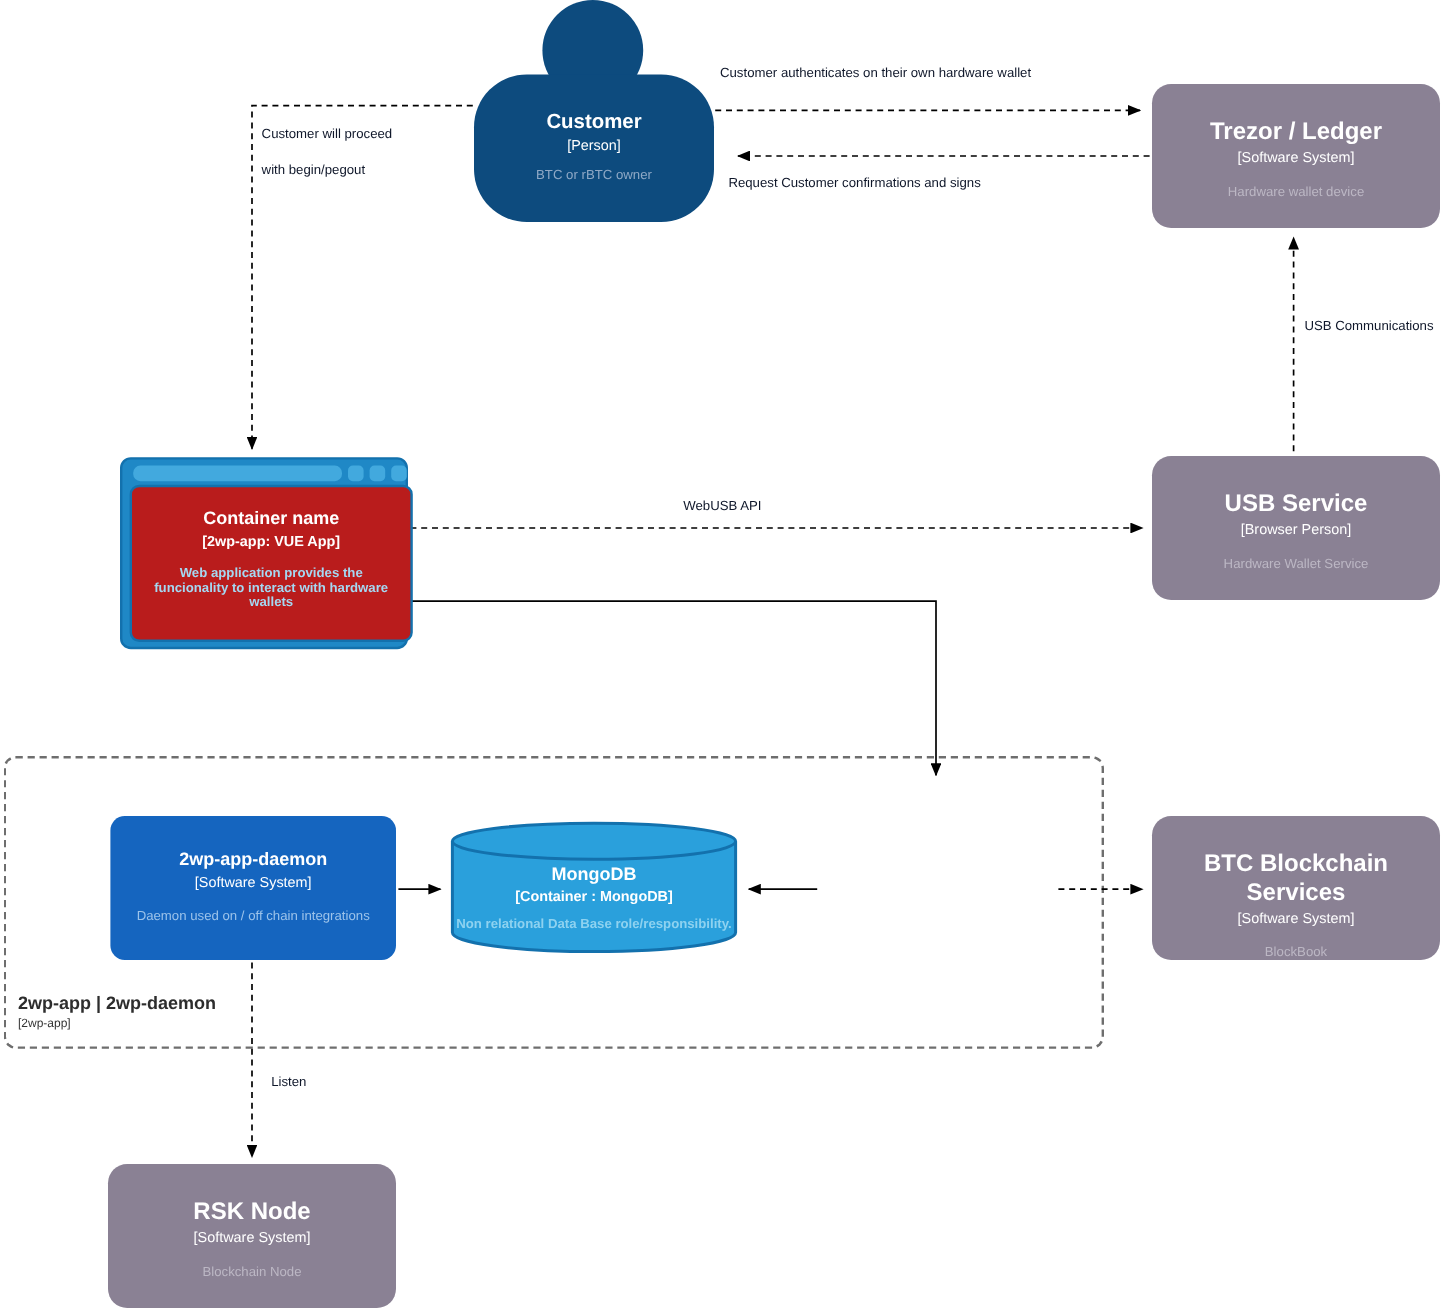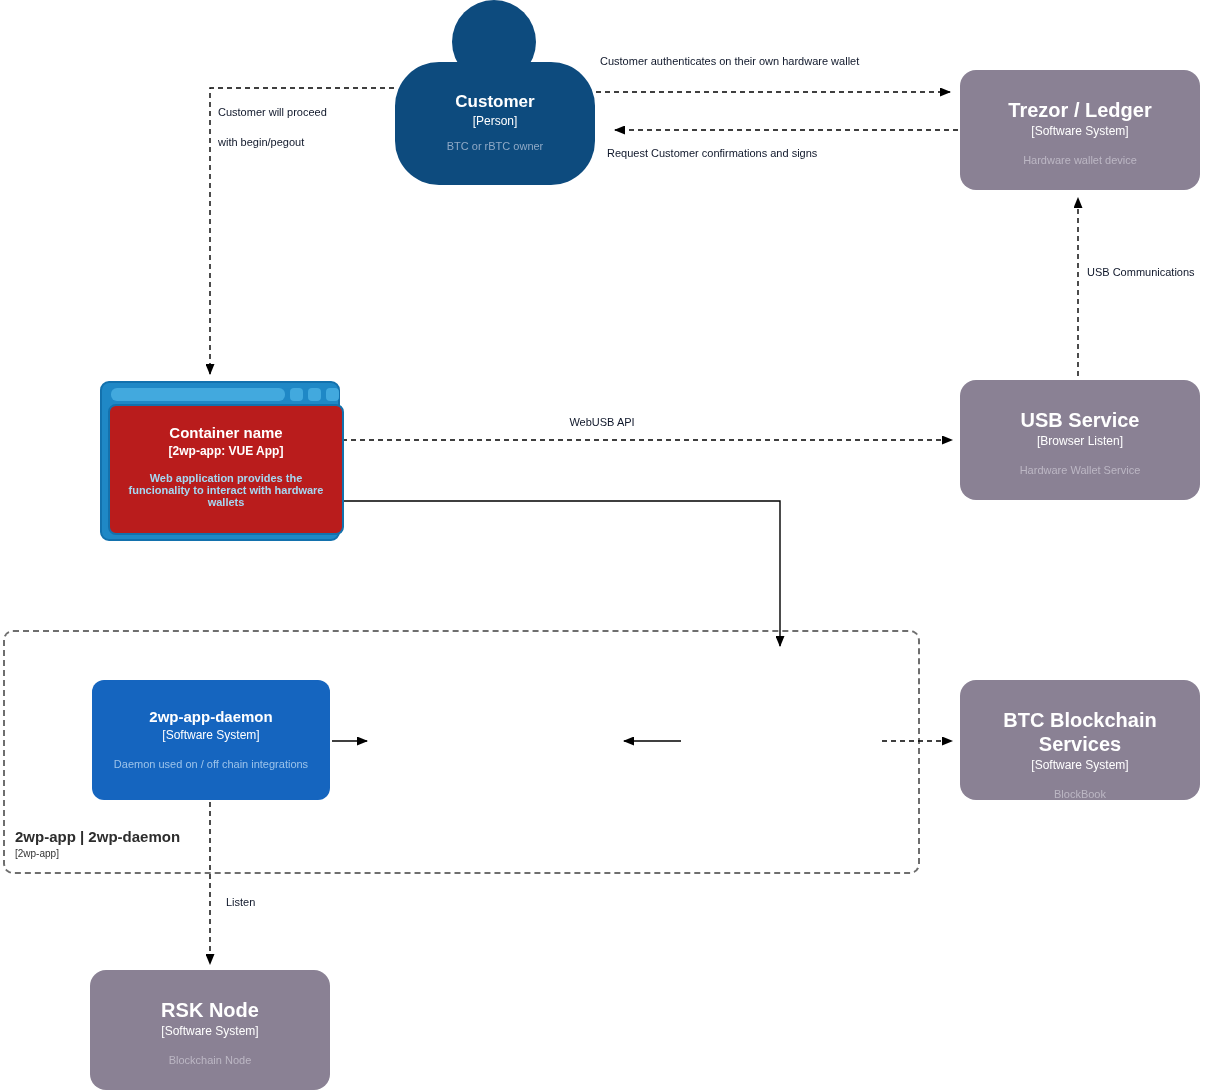--- a/index.html
+++ b/index.html
@@ -104,30 +104,41 @@
     </div>
     <div class="inner">
       <div class="title">Container name</div>
       <div class="subtitle">[2wp-app: VUE App]</div>
       <div class="desc">Web application provides the funcionality to interact with hardware wallets</div>
     </div>
   </div>
 
   <div class="node gray" style="left:960px;top:380px;">
     <div class="title">USB Service</div>
-    <div class="subtitle">[Browser Listen]</div>
+    <div class="subtitle">[Browser Person]</div>
     <div class="desc">Hardware Wallet Service</div>
   </div>
 
   <div class="node bluebox" style="left:92px;top:680px;">
     <div class="title">2wp-app-daemon</div>
     <div class="subtitle">[Software System]</div>
     <div class="desc">Daemon used on / off chain integrations</div>
   </div>
 
+  <div class="node mongo">
+    <svg width="240" height="112">
+      <path d="M 2 17 V 93 A 118 16 0 0 0 238 93 V 17" fill="#2aa0dc" stroke="#1371ad" stroke-width="2.5"></path>
+      <ellipse cx="120" cy="17" rx="118" ry="15" fill="#2aa0dc" stroke="#1371ad" stroke-width="2.5"></ellipse>
+    </svg>
+    <div class="shape-text" style="top:36px;">
+      <div class="title" style="font-size:15px;">MongoDB</div>
+      <div class="subtitle">[Container : MongoDB]</div>
+      <div class="desc" style="margin-top:10px;">Non relational Data Base role/responsibility.</div>
+    </div>
+  </div>
 
 
   <div class="node gray" style="left:960px;top:680px;">
     <div class="title">BTC Blockchain Services</div>
     <div class="subtitle">[Software System]</div>
     <div class="desc">BlockBook</div>
   </div>
 
   <div class="node gray" style="left:90px;top:970px;">
     <div class="title">RSK Node</div>

